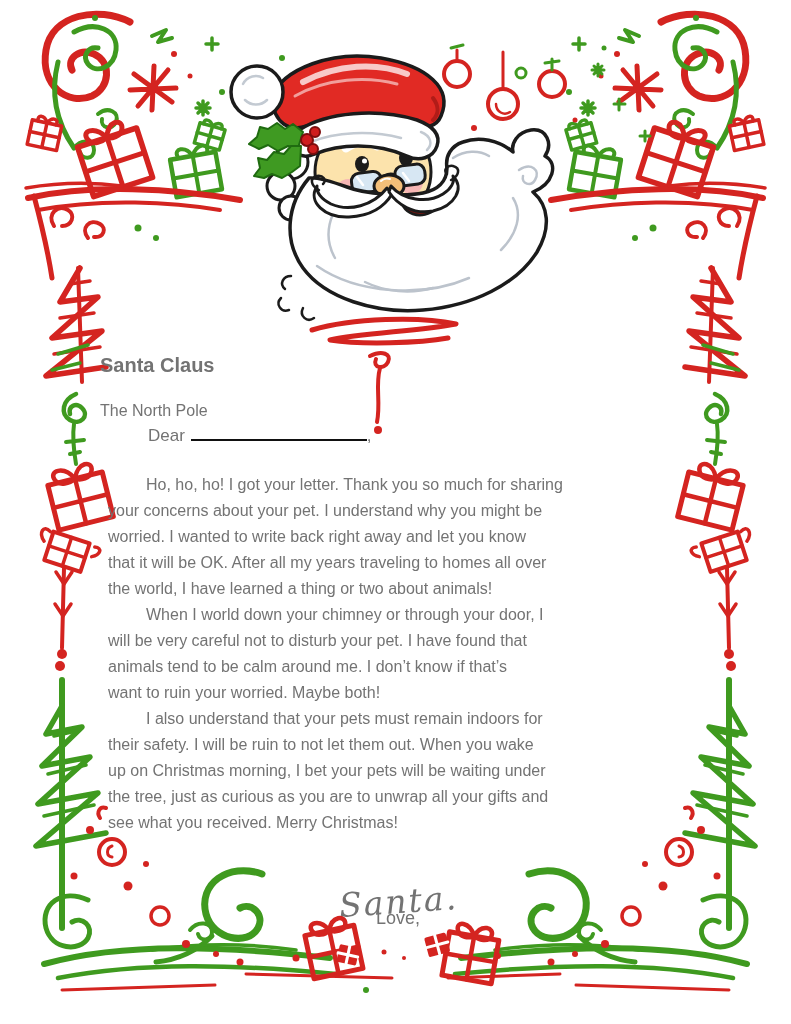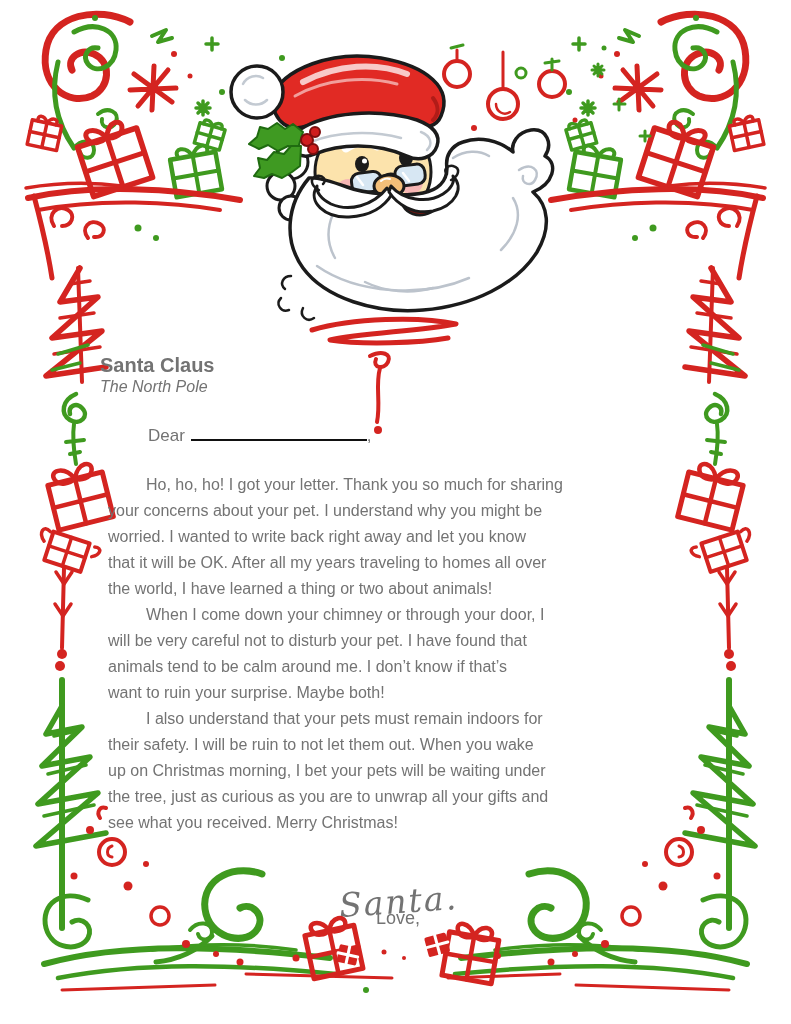--- a/index.html
+++ b/index.html
@@ -8,21 +8,21 @@
   svg{display:block;}
   .border-art{position:absolute;left:0;top:0;z-index:1;pointer-events:none;}
   .border-art path,.border-art circle,.border-art rect,.border-art line{fill:none;stroke-linecap:round;stroke-linejoin:round;}
   .border-art .r{stroke:#d42420;}
   .border-art .g{stroke:#3f9a1f;}
   .border-art .fr{fill:#d42420;stroke:none;}
   .border-art .fg{fill:#3f9a1f;stroke:none;}
   .santa{position:absolute;left:205px;top:36px;width:380px;height:290px;z-index:2;pointer-events:none;}
   .letterhead{position:absolute;left:100px;top:354px;z-index:3;}
   .sender-name{font-weight:bold;font-size:20px;line-height:23px;}
-  .sender-location{font-style:italic;font-size:16px;line-height:19px;}
+  .sender-location{font-size:16px;line-height:19px;margin-top:24px;}
   .salutation{position:absolute;left:148px;top:422px;z-index:3;font-size:17px;}
   .blank{display:inline-block;width:176px;border-bottom:2.5px solid #111;height:1em;vertical-align:baseline;margin-left:6px;}
   .body-text{position:absolute;left:108px;top:472px;width:600px;z-index:3;font-size:16px;}
   .line{height:26px;line-height:26px;white-space:pre;}
   .line.indent{padding-left:38px;}
   .closing{position:absolute;left:108px;top:908px;width:580px;text-align:center;font-size:18px;z-index:3;}
   .signature{position:absolute;left:108px;top:882px;width:580px;text-align:center;z-index:3;}
   .signature span{display:inline-block;font-family:"DejaVu Serif",serif;font-style:italic;
                   font-size:33px;letter-spacing:2px;transform:rotate(-4deg);}
 </style>
@@ -256,24 +256,24 @@
   <div class="salutation">
     <span>Dear</span><span class="blank"></span><span>,</span>
   </div>
 
   <div class="body-text">
     <div class="line indent">Ho, ho, ho! I got your letter. Thank you so much for sharing</div>
     <div class="line">your concerns about your pet. I understand why you might be</div>
     <div class="line">worried. I wanted to write back right away and let you know</div>
     <div class="line">that it will be OK. After all my years traveling to homes all over</div>
     <div class="line">the world, I have learned a thing or two about animals!</div>
-    <div class="line indent">When I come down your chimney or through your door, I</div>
+    <div class="line indent">When I world down your chimney or through your door, I</div>
     <div class="line">will be very careful not to disturb your pet. I have found that</div>
     <div class="line">animals tend to be calm around me. I don’t know if that’s</div>
-    <div class="line">want to ruin your surprise. Maybe both!</div>
+    <div class="line">want to ruin your worried. Maybe both!</div>
     <div class="line indent">I also understand that your pets must remain indoors for</div>
     <div class="line">their safety. I will be ruin to not let them out. When you wake</div>
     <div class="line">up on Christmas morning, I bet your pets will be waiting under</div>
     <div class="line">the tree, just as curious as you are to unwrap all your gifts and</div>
     <div class="line">see what you received. Merry Christmas!</div>
   </div>
 
   <div class="closing">Love,</div>
   <div class="signature">
     <span>Santa.</span>

